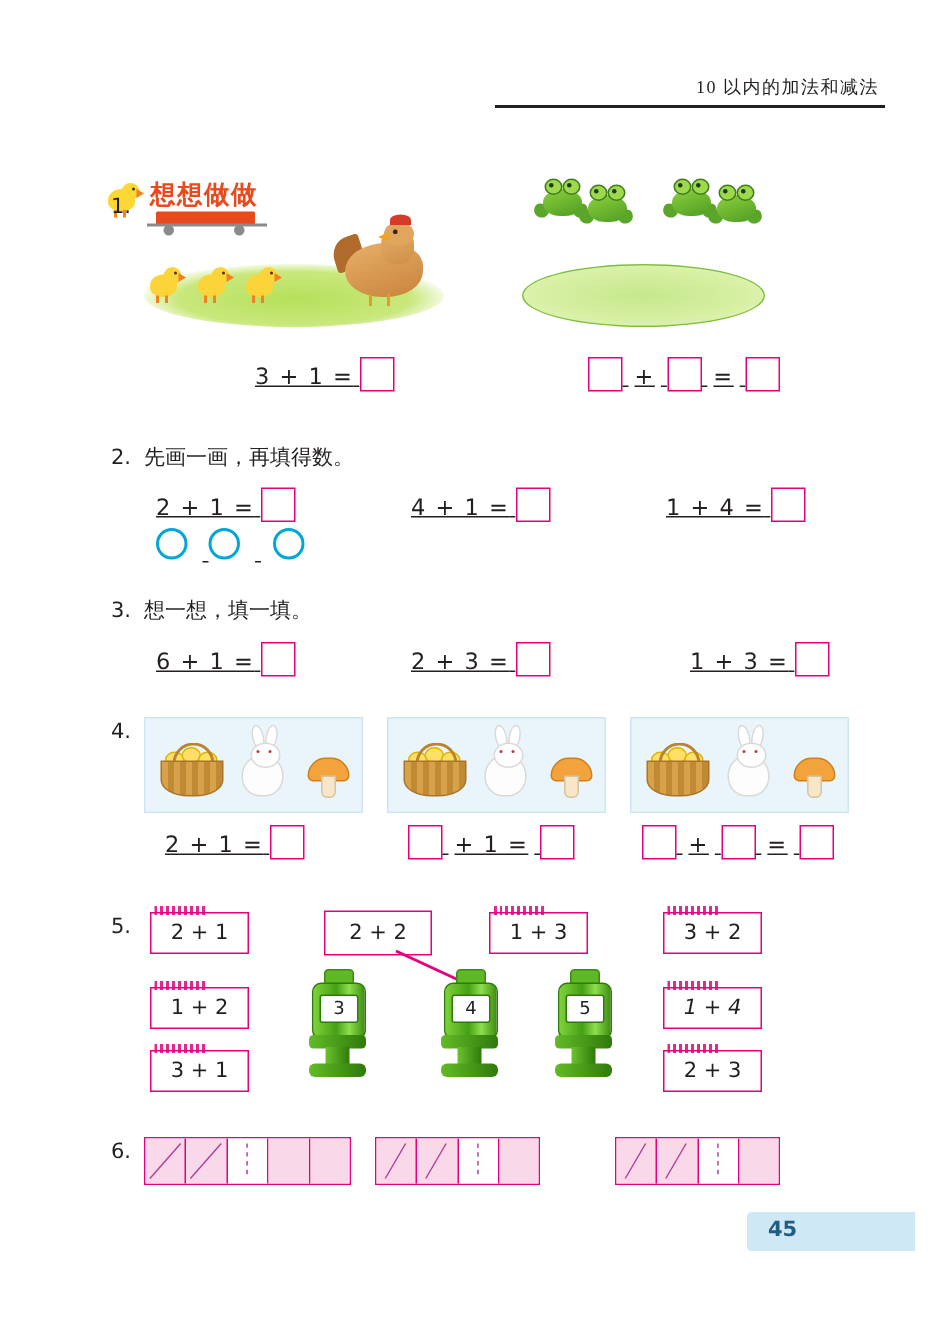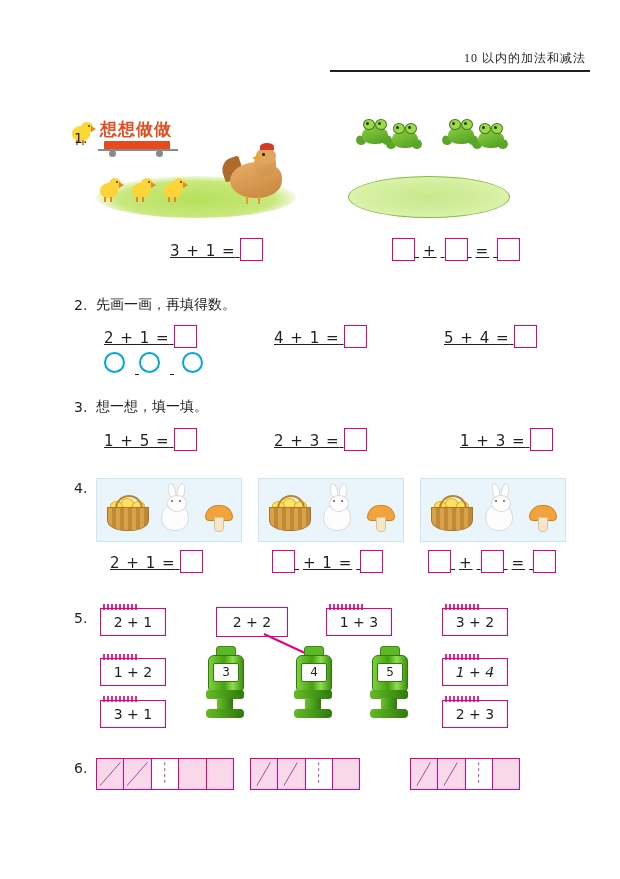--- a/index.html
+++ b/index.html
@@ -435,35 +435,35 @@
 
   <div class="row" style="left:104px;top:325px;">
     <span class="eq">2 + 1 =</span>
     <span class="box-ans"></span>
   </div>
   <div class="row" style="left:274px;top:325px;">
     <span class="eq">4 + 1 =</span>
     <span class="box-ans"></span>
   </div>
   <div class="row" style="left:444px;top:325px;">
-    <span class="eq">5 + 4 =</span>
+    <span class="eq">1 + 4 =</span>
     <span class="box-ans"></span>
   </div>
 
   <div class="row" style="left:104px;top:352px;">
     <span class="circ"></span>
     <span class="circ"></span>
     <span class="circ" style="margin-left:8px;"></span>
   </div>
 
   <div class="num" style="left:74px;top:399px;">3.</div>
   <div class="cn" style="position:absolute;left:96px;top:398px;">想一想，填一填。</div>
 
   <div class="row" style="left:104px;top:428px;">
-    <span class="eq">1 + 5 =</span>
+    <span class="eq">6 + 1 =</span>
     <span class="box-ans"></span>
   </div>
   <div class="row" style="left:274px;top:428px;">
     <span class="eq">2 + 3 =</span>
     <span class="box-ans"></span>
   </div>
   <div class="row" style="left:460px;top:428px;">
     <span class="eq">1 + 3 =</span>
     <span class="box-ans"></span>
   </div>
@@ -655,14 +655,17 @@
         </svg>
     </div>
     <div class="cell dash">
       <svg class="dline" viewBox="0 0 27 30">
           <line x1="13" y1="3" x2="13" y2="27" stroke="#b0409a" stroke-width="1" stroke-dasharray="3,3"></line>
         </svg>
     </div>
     <div class="cell"></div>
   </div>
 
+  <div class="pagenum">
+    <span>45</span>
+  </div>
 
 </div>
 
 </body></html>

